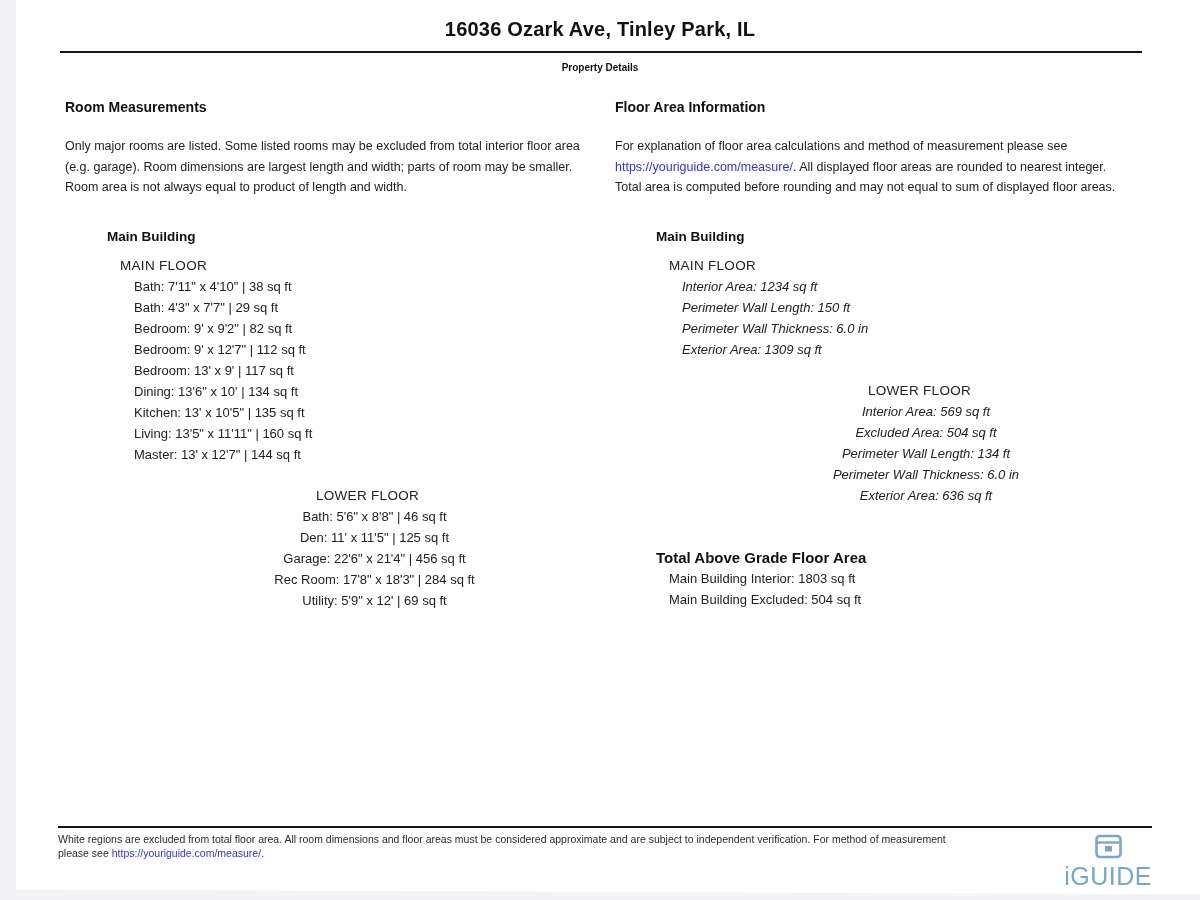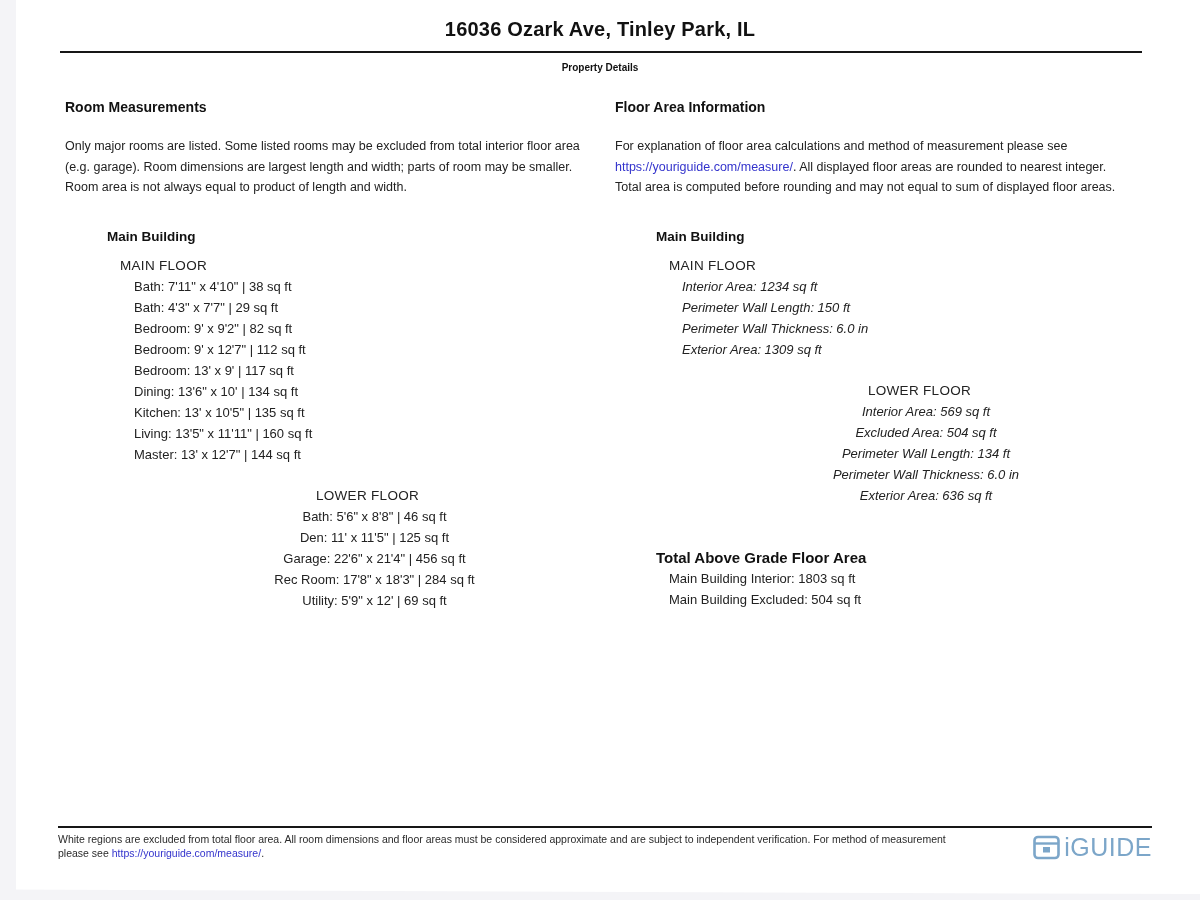--- a/index.html
+++ b/index.html
@@ -64,21 +64,21 @@
   .total-lines li.bold { font-weight: bold; color: #111; }
 
   .link { color: #3333cc; text-decoration: none; cursor: pointer; }
 
   .footer {
     position: absolute; top: 826px; left: 58px; width: 1094px;
   }
   .footer-rule { border-top: 2px solid #161616; }
   .footer-row { display: flex; justify-content: space-between; align-items: flex-start; margin-top: 5px; }
   .disclaimer { font-size: 10.5px; line-height: 13.5px; width: 916px; color: #2a2a2a; }
-  .logo { display: flex; align-items: center; gap: 4px; margin-top: 1px; }
+  .logo { display: flex; align-items: center; gap: 4px; margin-top: 1px; flex-direction: column; }
   .logo-text { font-size: 25px; line-height: 26px; letter-spacing: 0.5px; }
 </style>
 </head>
 <body>
 
 <div class="edge-left"></div>
 <div class="edge-bottom"></div>
 
 <div class="doc-header">
   <div class="title">16036 Ozark Ave, Tinley Park, IL</div>

